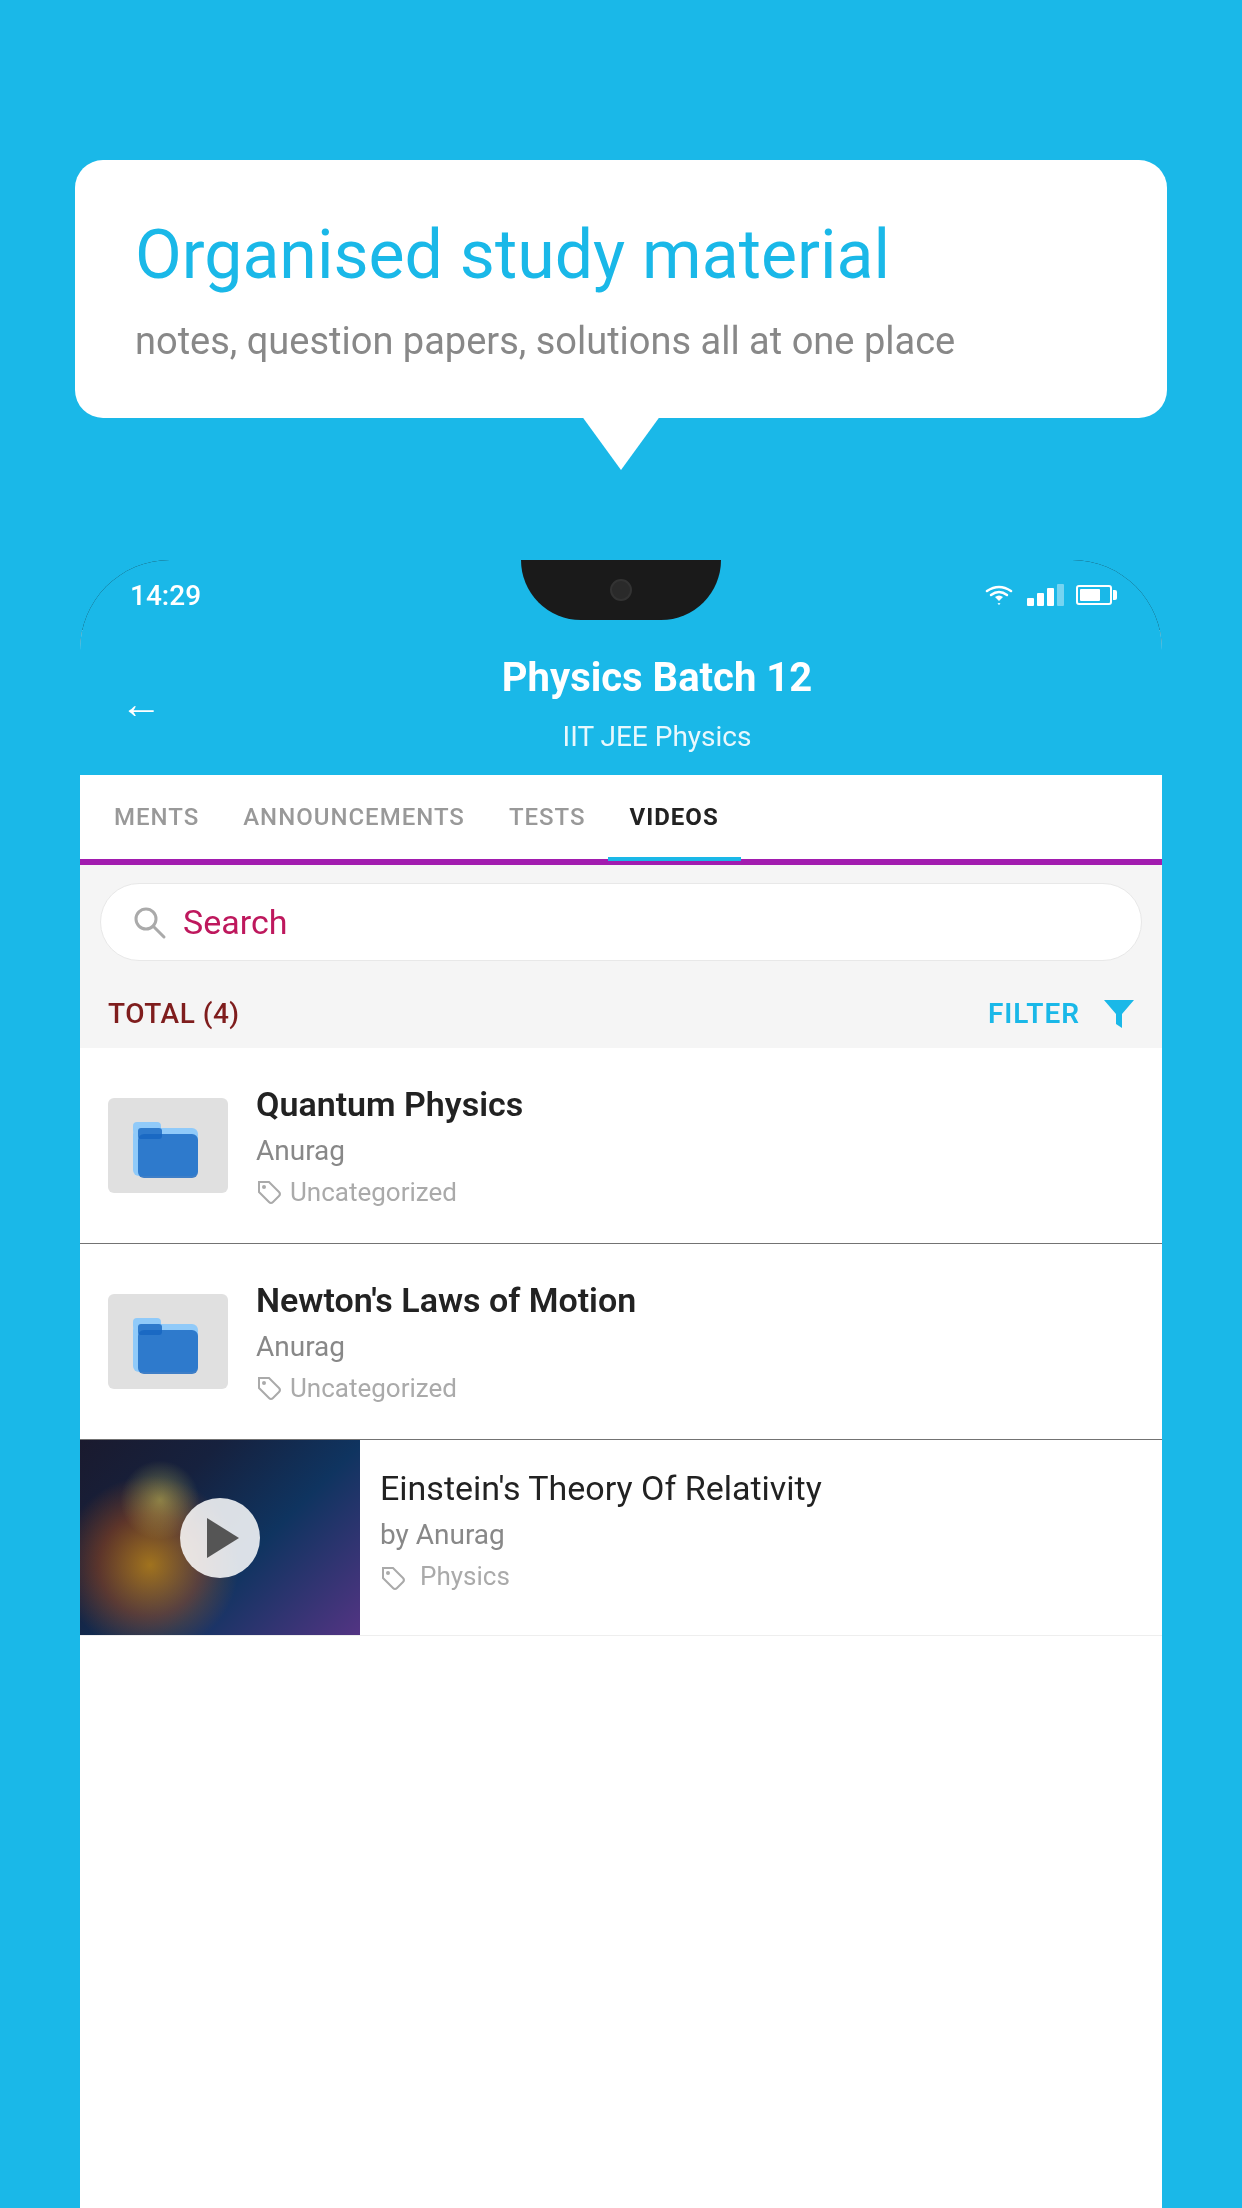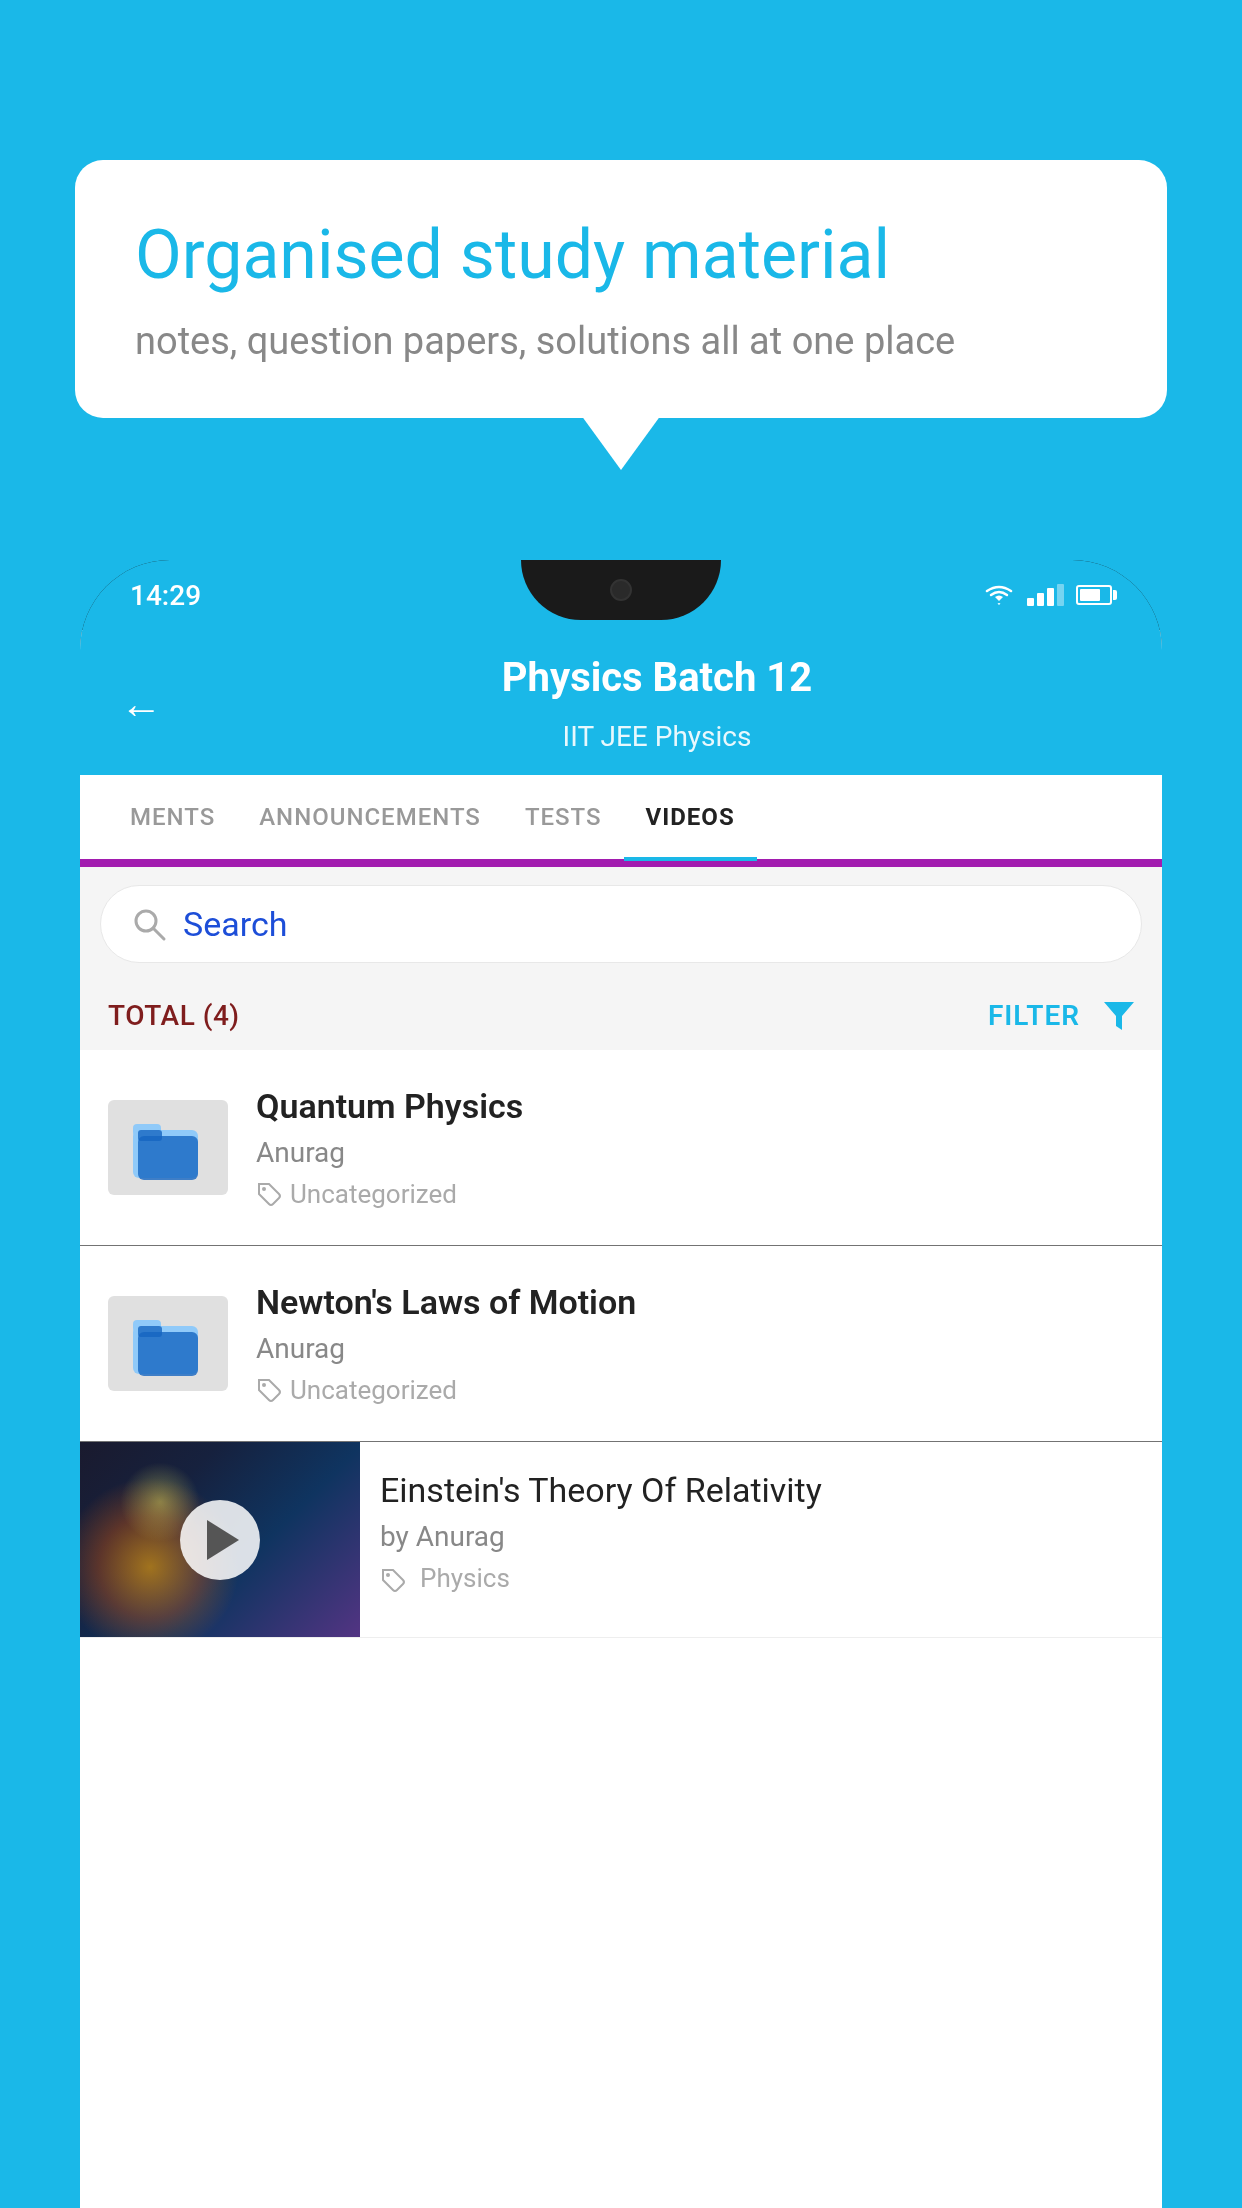--- a/index.html
+++ b/index.html
@@ -150,22 +150,22 @@
     .header-subtitle {
       color: rgba(255,255,255,0.9);
       font-size: 28px;
       margin-top: 19px;
     }
 
     
     .tabs-bar {
       background: white;
       display: flex;
-      border-bottom: 8px solid #a21caf;
-      padding: 0 28px;
+      border-bottom: 6px solid #a21caf;
+      padding: 0 12px;
     }
 
     .tab-item {
       padding: 28px 22px;
       font-size: 24px;
       color: #999;
       letter-spacing: 1px;
       font-weight: 500;
       cursor: pointer;
       position: relative;
@@ -196,21 +196,21 @@
       background: white;
       border-radius: 40px;
       display: flex;
       align-items: center;
       padding: 18px 30px;
       gap: 16px;
       border: 1px solid #e8e8e8;
     }
 
     .search-text {
-      color: #1d4ed8;
+      color: #be185d;
       font-size: 34px;
     }
 
     
     .filter-bar {
       display: flex;
       justify-content: space-between;
       align-items: center;
       padding: 18px 28px;
       background: #f5f5f5;

